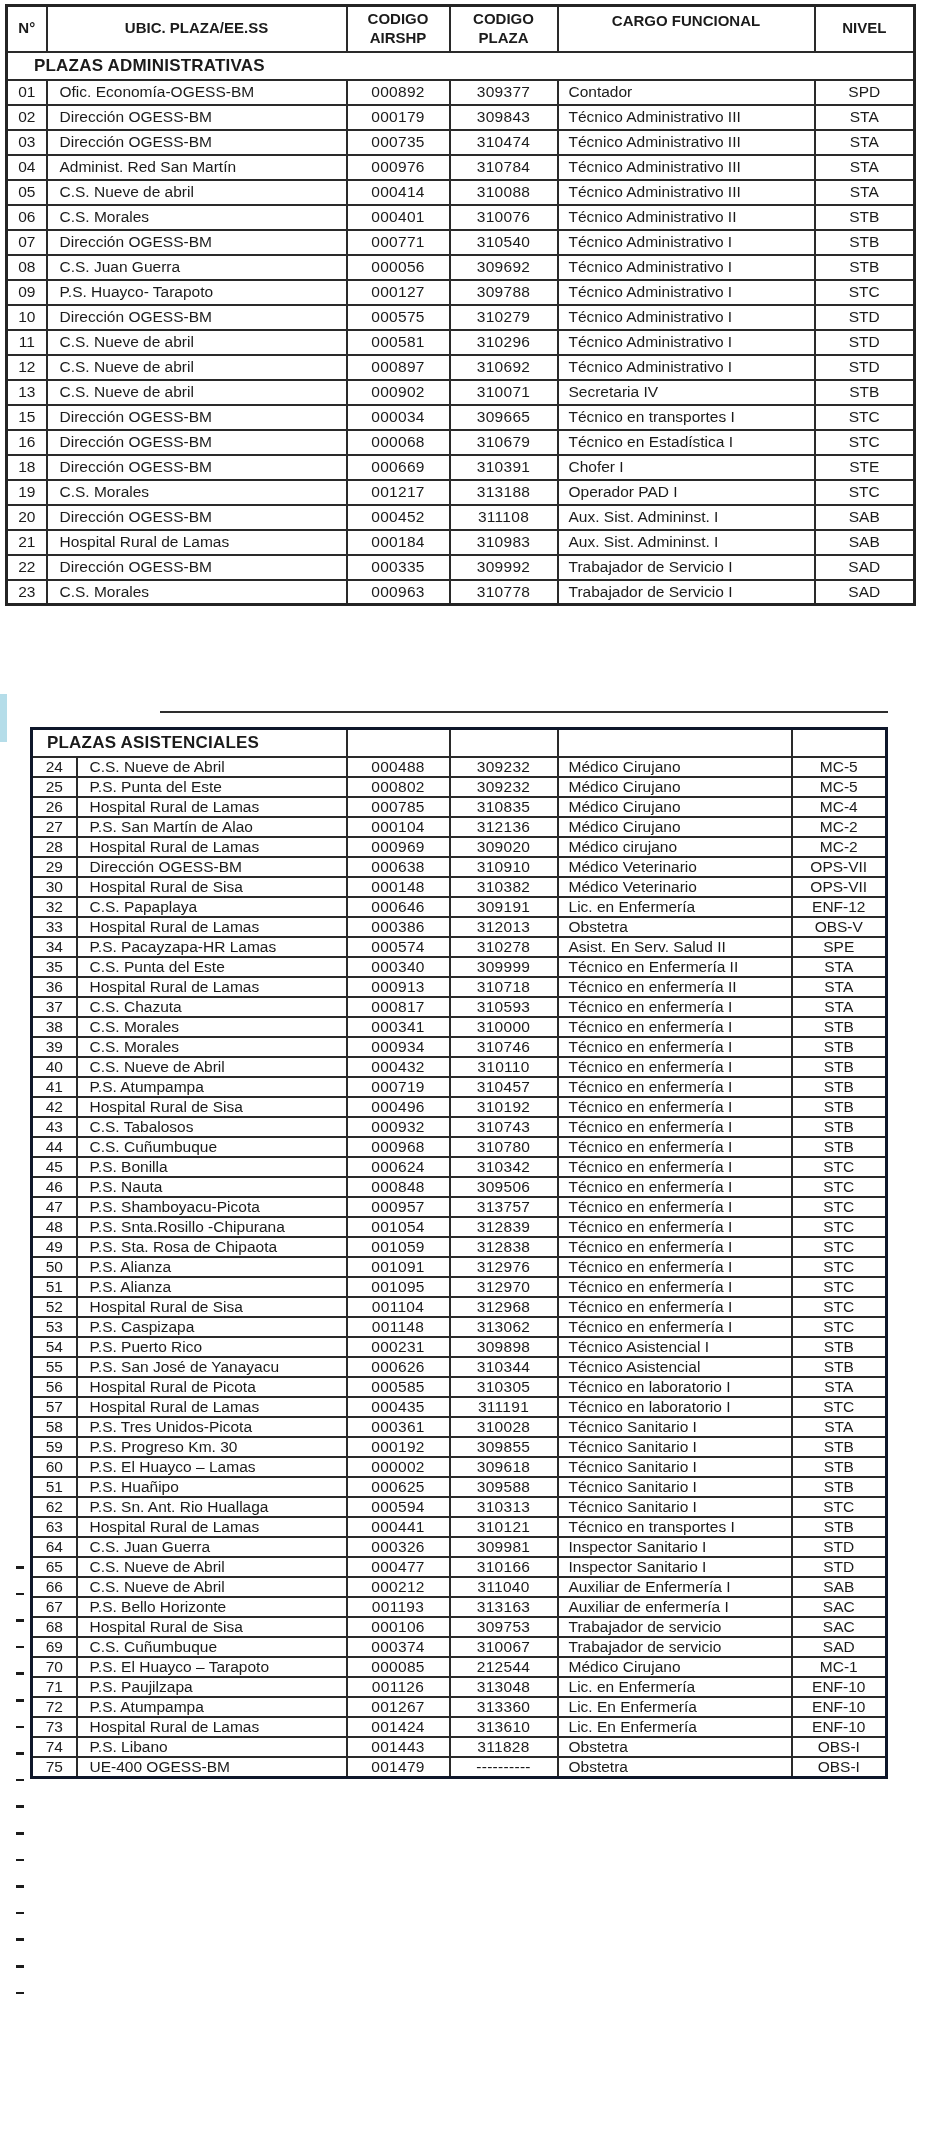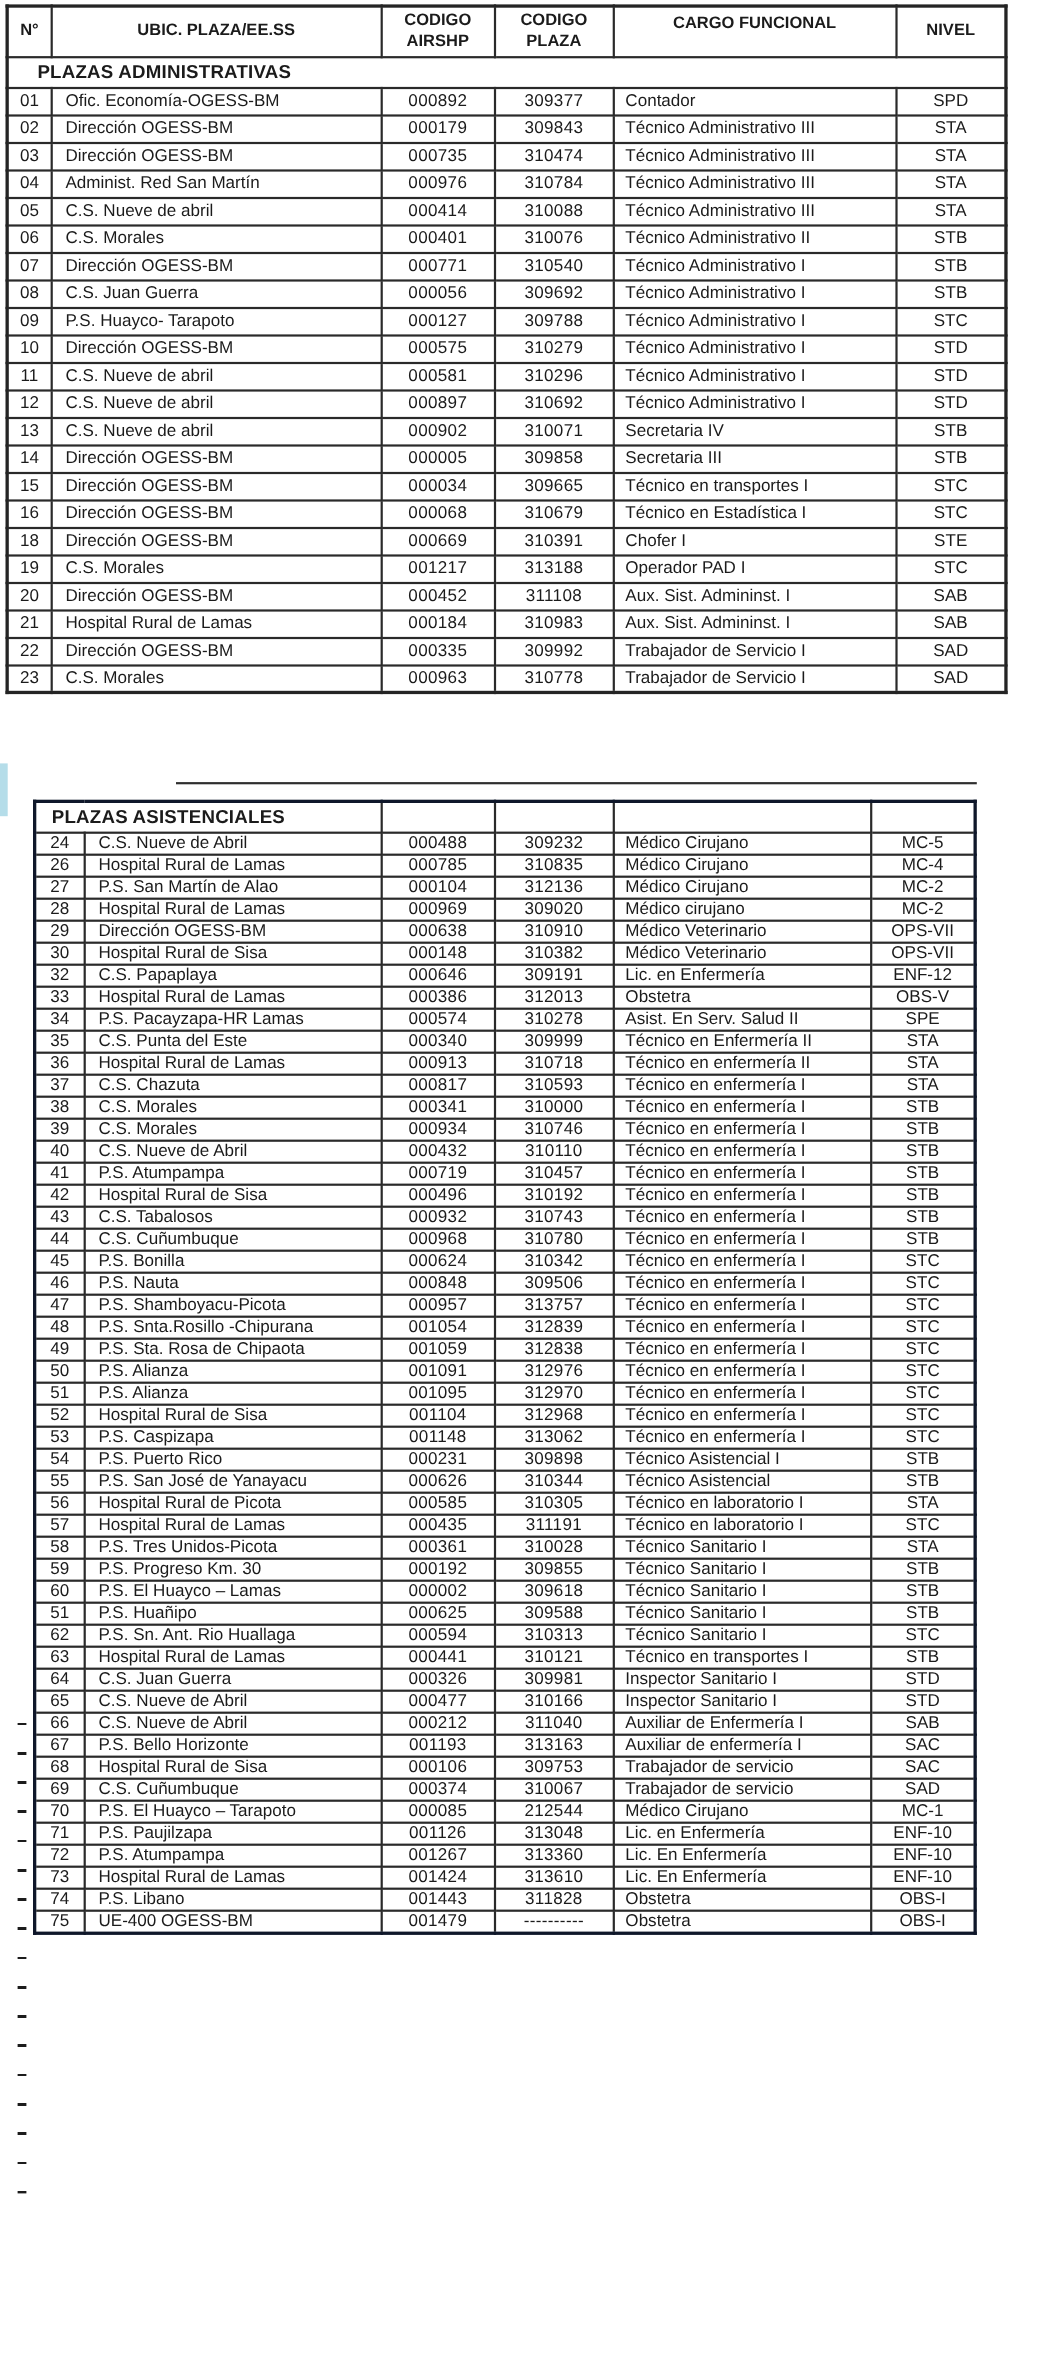--- a/index.html
+++ b/index.html
@@ -161,28 +161,20 @@
         </tr>
         <tr>
           <td class="c0">13</td>
           <td class="c1">C.S. Nueve de abril</td>
           <td class="c2">000902</td>
           <td class="c3">310071</td>
           <td class="c4">Secretaria IV</td>
           <td class="c5">STB</td>
         </tr>
         <tr>
-          <td class="c0">14</td>
-          <td class="c1">Dirección OGESS-BM</td>
-          <td class="c2">000005</td>
-          <td class="c3">309858</td>
-          <td class="c4">Secretaria III</td>
-          <td class="c5">STB</td>
-        </tr>
-        <tr>
           <td class="c0">15</td>
           <td class="c1">Dirección OGESS-BM</td>
           <td class="c2">000034</td>
           <td class="c3">309665</td>
           <td class="c4">Técnico en transportes I</td>
           <td class="c5">STC</td>
         </tr>
         <tr>
           <td class="c0">16</td>
           <td class="c1">Dirección OGESS-BM</td>
@@ -263,20 +255,28 @@
     <tbody>
         <tr>
           <td class="c0">24</td>
           <td class="c1">C.S. Nueve de Abril</td>
           <td class="c2">000488</td>
           <td class="c3">309232</td>
           <td class="c4">Médico Cirujano</td>
           <td class="c5">MC-5</td>
         </tr>
         <tr>
+          <td class="c0">25</td>
+          <td class="c1">P.S. Punta del Este</td>
+          <td class="c2">000802</td>
+          <td class="c3">309232</td>
+          <td class="c4">Médico Cirujano</td>
+          <td class="c5">MC-5</td>
+        </tr>
+        <tr>
           <td class="c0">26</td>
           <td class="c1">Hospital Rural de Lamas</td>
           <td class="c2">000785</td>
           <td class="c3">310835</td>
           <td class="c4">Médico Cirujano</td>
           <td class="c5">MC-4</td>
         </tr>
         <tr>
           <td class="c0">27</td>
           <td class="c1">P.S. San Martín de Alao</td>

